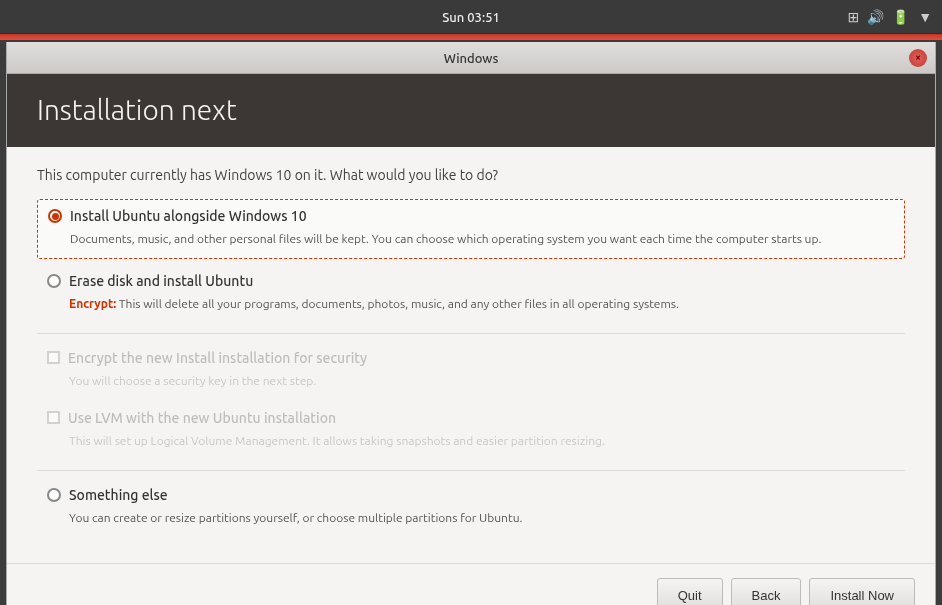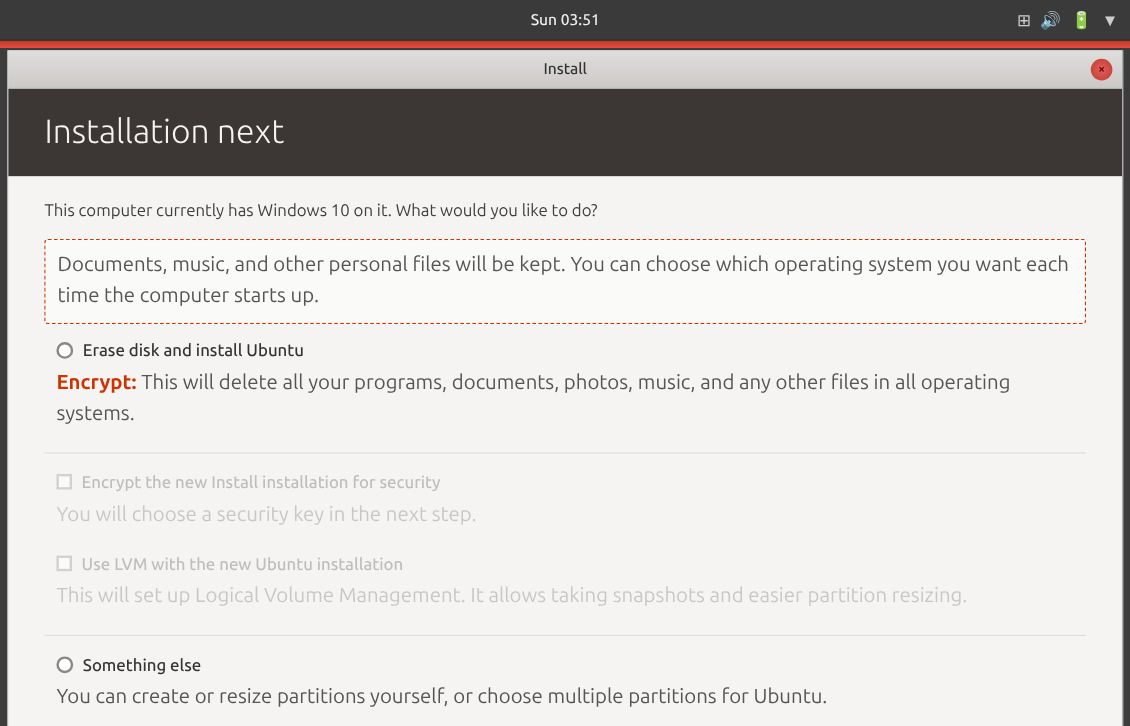--- a/index.html
+++ b/index.html
@@ -189,22 +189,23 @@
     .option-label {
       font-size: 14px;
       color: #333;
       font-weight: 500;
     }
     .option-label.disabled {
       color: #999;
     }
 
     .option-desc {
-      font-size: 17px;
+      font-size: 12px;
       color: #555;
+      margin-left: 22px;
       line-height: 1.5;
     }
     .option-desc.disabled {
       color: #aaa;
     }
 
     .warning-text {
       color: #cc3300;
       font-weight: 600;
     }
@@ -260,33 +261,39 @@
     <span class="topbar-icon">▼</span>
   </div>
 </div>
 
 <div class="red-stripe"></div>
 
 <div style="background:#3c3c3c; padding: 2px 6px 0 6px;">
   <div class="window">
 
     <div class="window-titlebar">
-      <span class="window-title">Install</span>
+      <span class="window-title">Windows</span>
       <div class="window-close">×</div>
     </div>
 
     <div class="page-title-area">
       <div class="page-title">Installation next</div>
     </div>
 
     <div class="content">
 
       <div class="question">This computer currently has Windows 10 on it. What would you like to do?</div>
 
       <div class="option-radio-selected">
+        <div class="option-radio-row">
+          <div class="radio-btn checked">
+            <div class="radio-inner"></div>
+          </div>
+          <span class="option-label">Install Ubuntu alongside Windows 10</span>
+        </div>
         <div class="option-desc">Documents, music, and other personal files will be kept. You can choose which operating system you want each time the computer starts up.</div>
       </div>
 
       <div class="option-group" style="padding: 4px 12px 8px 10px;">
         <div class="option-radio-row">
           <div class="radio-btn-unchecked"></div>
           <span class="option-label">Erase disk and install Ubuntu</span>
         </div>
         <div class="option-desc">
           <span class="warning-text">Encrypt:</span><span> This will delete all your programs, documents, photos, music, and any other files in all operating systems.</span>

